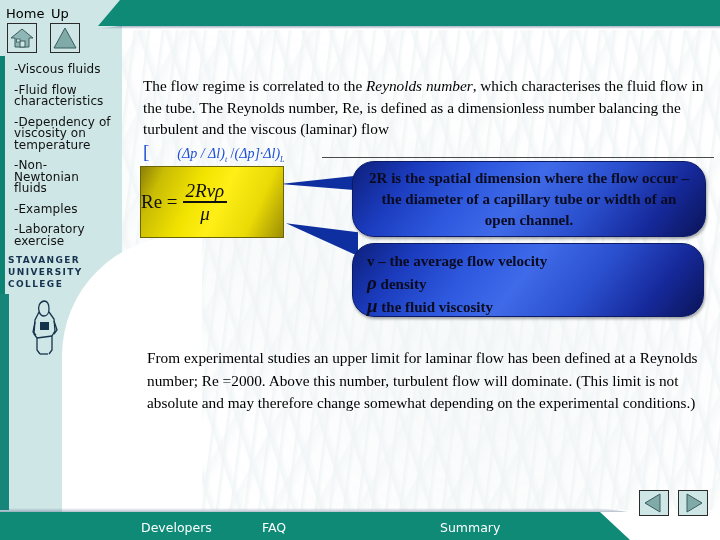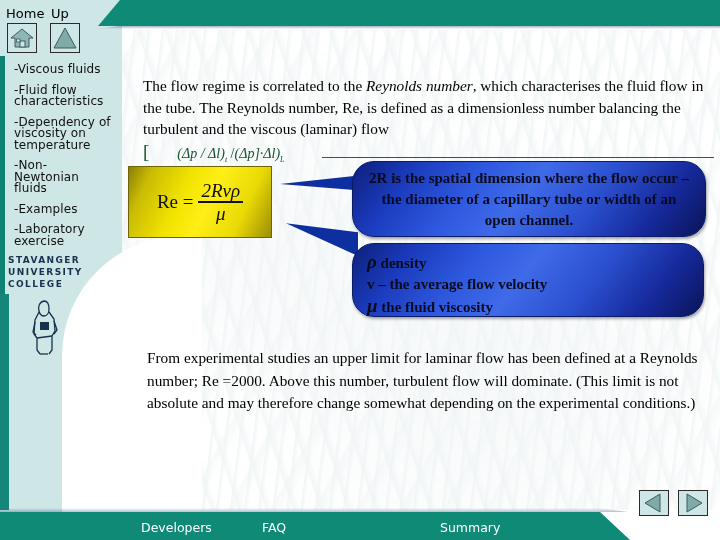--- a/index.html
+++ b/index.html
@@ -90,37 +90,37 @@
     position:absolute;
     font-family:"Liberation Serif", serif;
     color:#000;
   }
   #para1{left:143px;top:75px;width:572px;font-size:15.3px;line-height:21.5px;}
   #para2{left:147px;top:347px;width:566px;font-size:15.3px;line-height:22.5px;}
   .ital{font-style:italic;}
 
   
   .topformula{
-    position:absolute;left:143px;top:141px;font-size:14px;color:#14532d;
+    position:absolute;left:143px;top:141px;font-size:14px;color:#1d4ed8;
     font-family:"Liberation Serif", serif;white-space:nowrap;
   }
   .topformula .br{font-size:19px;}
   .topformula .grp{margin-left:28px;font-style:italic;}
   .topformula sub{font-size:8px;font-style:italic;}
 
   .rule{
     position:absolute;left:322px;top:157px;width:392px;height:1px;background:#4a4a4a;
   }
 
   
   .yellowbox{
-    position:absolute;left:128px;top:166px;width:142px;height:70px;
+    position:absolute;left:140px;top:166px;width:142px;height:70px;
     background:linear-gradient(115deg,#8b7f06 0%,#c9bc04 14%,#f2e400 38%,#ffef17 55%,#e9d905 78%,#9c8e05 100%);
     border:1px solid #6d6406;
-    display:flex;align-items:center;justify-content:center;
+    display:flex;align-items:center;justify-content:flex-start;
   }
   .eq{font-family:"Liberation Serif", serif;color:#101010;font-size:19px;display:flex;align-items:center;}
   .eq .lhs{margin-right:5px;}
   .frac{display:inline-flex;flex-direction:column;align-items:center;line-height:1;}
   .frac .num{font-style:italic;font-size:19px;padding:0 3px 1px 3px;}
   .frac .bar{width:100%;height:2px;background:#101010;}
   .frac .den{font-style:italic;font-size:19px;padding-top:1px;}
 
   
   .callout{
@@ -263,26 +263,26 @@
       </span>
     </div>
   </div>
 
   <div class="callout" id="callout1">
     <div style="padding:0 14px;">2R is the spatial dimension where the flow occur – the diameter of a capillary tube or width of an open channel.</div>
   </div>
 
   <div class="callout" id="callout2">
     <div class="row">
+      <span>v</span>
+      <span>– the average flow velocity</span>
+    </div>
+    <div class="row">
       <span class="sym">ρ</span>
       <span>density</span>
-    </div>
-    <div class="row">
-      <span>v</span>
-      <span>– the average flow velocity</span>
     </div>
     <div class="row">
       <span class="sym">μ</span>
       <span>the fluid viscosity</span>
     </div>
   </div>
 
   <div class="para" id="para2">From experimental studies an upper limit for laminar flow has been defined at a Reynolds number; Re =2000. Above this number, turbulent flow will dominate. (This limit is not absolute and may therefore change somewhat depending on the experimental conditions.)</div>
 
   <div class="bottomshadowtop"></div>

